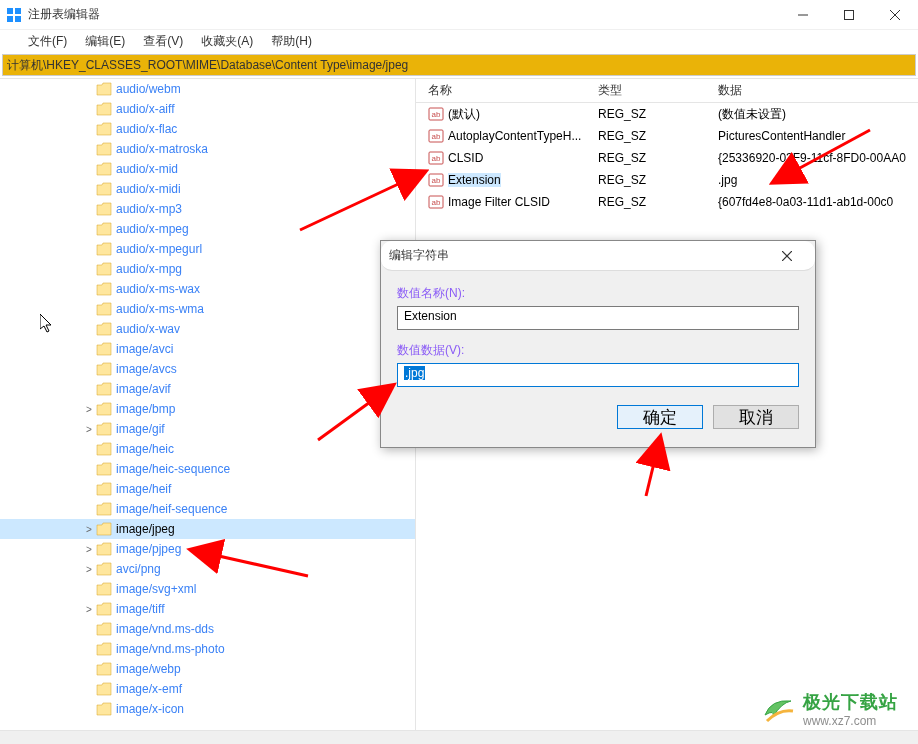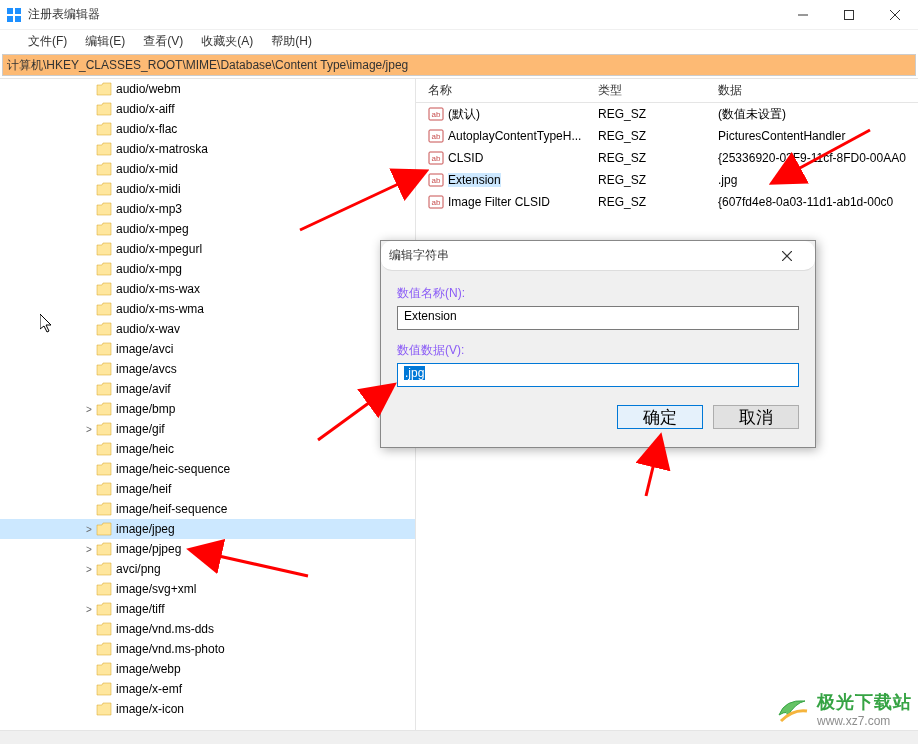--- a/index.html
+++ b/index.html
@@ -44,21 +44,21 @@
   cursor: default;
 }
 .address {
   height: 22px;
   border: 1px solid #ccc;
   margin: 2px 2px;
   display: flex;
   align-items: center;
   padding: 0 4px;
   color: #333;
-  background:#fdba74;
+  background:#eab308;
 }
 .main {
   display: flex;
   height: calc(744px - 30px - 22px - 26px - 14px);
   border-top: 1px solid #e5e5e5;
 }
 .tree-pane {
   width: 416px;
   border-right: 1px solid #e5e5e5;
   overflow: hidden;
@@ -82,21 +82,21 @@
 .tree-row .expander {
   width: 14px;
   color: #6a6a6a;
   text-align: center;
   font-size: 10px;
 }
 .tree-row .folder-icon {
   width: 16px; height: 14px;
   margin-right: 4px;
 }
-.tree-row .label { color: #000000; }
+.tree-row .label { color: #3b82f6; }
 .tree-row.selected {
   background: #cce8ff;
 }
 .tree-row.selected .label { color: #000; }
 .list-pane {
   flex: 1;
   overflow: hidden;
   position: relative;
 }
 .list-header {
@@ -208,21 +208,21 @@
 
 
 .arrow {
   position:absolute;
   pointer-events:none;
 }
 
 
 .watermark {
   position:absolute;
-  right: 6px;
+  right: 20px;
   bottom: 16px;
   display:flex;
   align-items:center;
   gap:6px;
   opacity:0.95;
 }
 .watermark .wm-text-top { color:#2c9f3a; font-size:18px; font-weight:bold; letter-spacing:1px; }
 .watermark .wm-text-bottom { color:#888; font-size:12px; }
 
 

